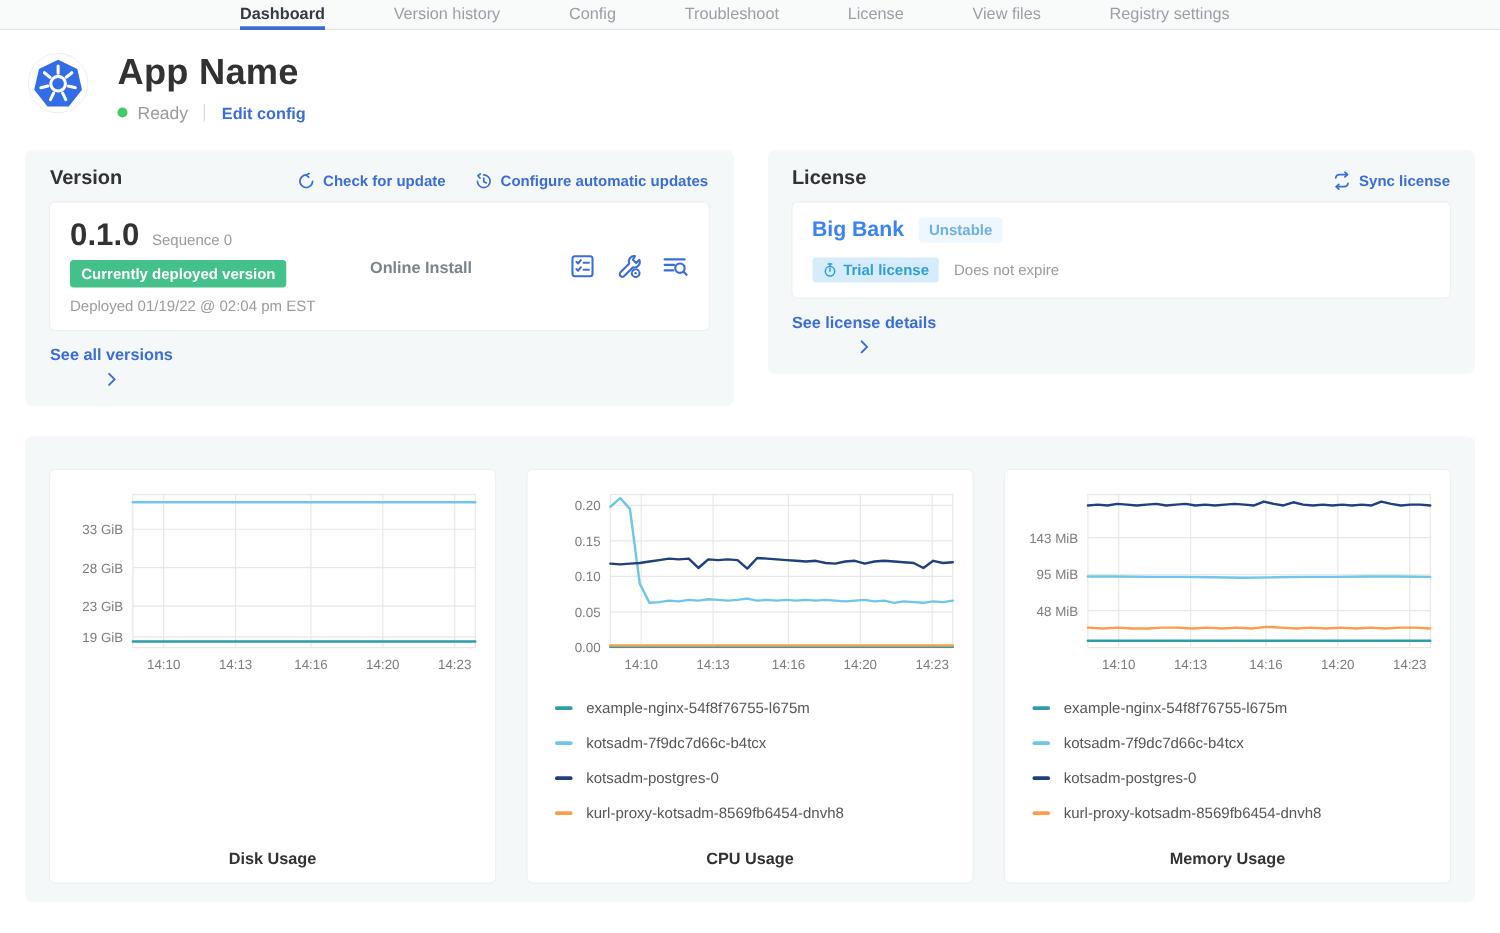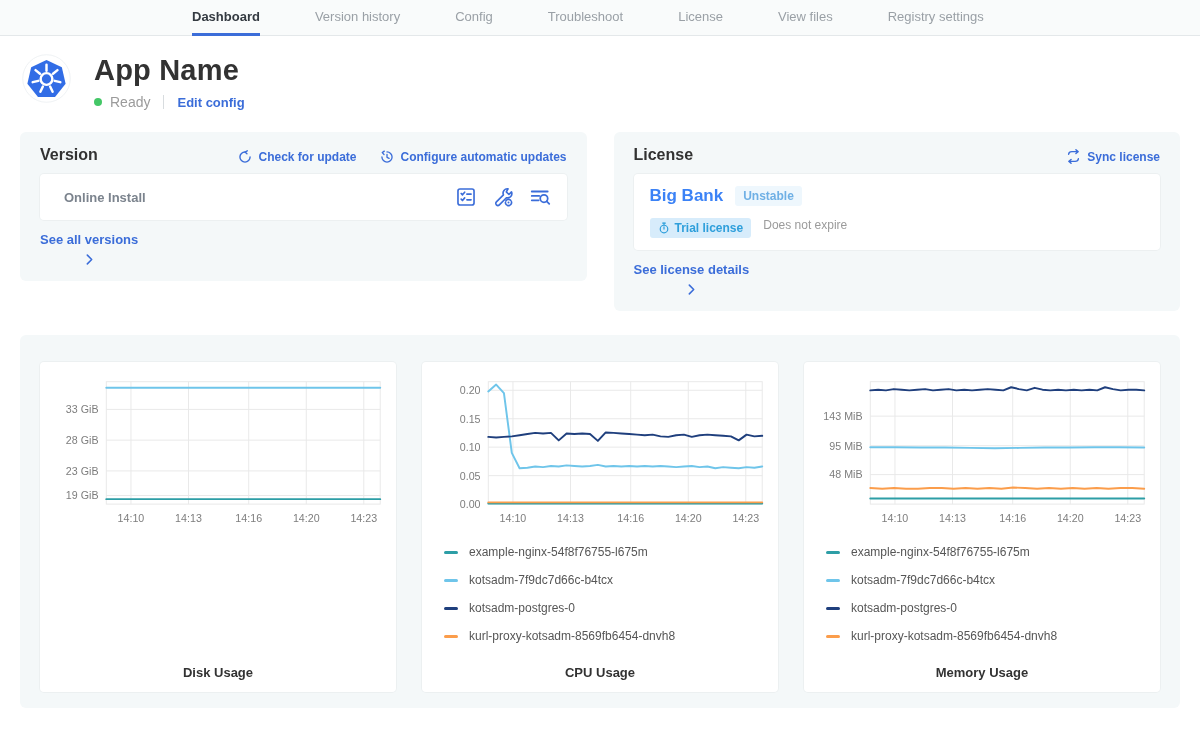--- a/index.html
+++ b/index.html
@@ -4,21 +4,21 @@
 <style>
   * { box-sizing: border-box; }
   html,body { margin:0; padding:0; }
   body {
     width:1200px; height:746px; overflow:hidden;
     background:#ffffff; color:#323232;
     font-family:"Liberation Sans", sans-serif;
   }
   
   .nav {
-    height:36px; background:#f9fbfb;
+    height:24px; background:#f9fbfb;
     border-bottom:1px solid #e4e8ea;
     display:flex; padding-left:192px;
   }
   .tab {
     font-size:13px; color:#9aa0a6; margin-right:55px;
     display:flex; align-items:center; cursor:pointer;
     border-bottom:3px solid transparent; margin-bottom:-1px; white-space:nowrap;
   }
   .tab.active { color:#343a41; font-weight:bold; border-bottom-color:#3b6dd9; }
   
@@ -47,21 +47,21 @@
   .vseq { font-size:12px; color:#9b9b9b; }
   .deploy-badge { display:inline-block; margin-top:6px; background:#44c18a; color:#fff; font-size:12px; font-weight:bold; padding:4px 9px; border-radius:3px; }
   .deployed-at { margin-top:8px; font-size:12px; color:#9b9b9b; }
   .install-type { flex:1; font-size:13px; font-weight:bold; color:#7b838d; padding-left:8px; }
   .vicons { display:flex; gap:15px; align-items:center; }
   .vicon { cursor:pointer; display:flex; }
   .see-link { margin-top:12px; display:inline-flex; align-items:center; gap:7px; font-size:13px; font-weight:bold; color:#3b6dd9; cursor:pointer;flex-direction:column; }
   .lic-row1 { display:flex; align-items:center; gap:12px; }
   .lic-name { font-size:17px; font-weight:bold; color:#3b82f6; }
   .chan-badge { background:#eef7fd; color:#6fb0e5; font-size:12px; font-weight:bold; padding:3px 8px; border-radius:3px; }
-  .lic-row2 { display:flex; gap:12px; margin-top:12px; }
+  .lic-row2 { display:flex; align-items:center; gap:12px; margin-top:12px; }
   .trial-badge { background:#d7ecfb; color:#2f9fdb; font-size:12px; font-weight:bold; padding:3px 8px; border-radius:3px; display:inline-flex; align-items:center; gap:5px; }
   .expiry { font-size:12px; color:#9b9b9b; }
   
   .monitoring { margin-top:24px; }
   .charts-row { display:flex; gap:26px; margin-top:13px; }
   .chart-card { flex:1; background:#fff; border-radius:4px; padding:10px 8px 10px; display:flex; flex-direction:column; box-shadow:0 0 0 1px rgba(0,0,0,.03); }
   .chart-svg { width:100%; height:auto; display:block; }
   .legend { list-style:none; margin:10px 0 0 14px; padding:0; }
   .legend li { display:flex; align-items:center; margin-bottom:14px; }
   .dash { width:14px; height:3px; border-radius:2px; margin-right:11px; flex:none; }
@@ -128,20 +128,28 @@
             <svg viewBox="0 0 16 16" width="14" height="14" fill="none" stroke="#3b6dd9" stroke-width="1.5" stroke-linecap="round" stroke-linejoin="round">
               <path d="M2.2 8 A5.8 5.8 0 1 0 8 2.2"></path>
               <path d="M4.9 1.3 L2.6 3 L4.6 5.1"></path>
               <polyline points="8,5 8,8.4 10.4,9.6"></polyline>
             </svg>
             <span>Configure automatic updates</span>
           </span>
         </div>
       </div>
       <div class="inner-card version-inner">
+        <div class="vleft">
+          <div class="vrow">
+            <span class="vnum">0.1.0</span>
+            <span class="vseq">Sequence 0</span>
+          </div>
+          <span class="deploy-badge">Currently deployed version</span>
+          <div class="deployed-at">Deployed 01/19/22 @ 02:04 pm EST</div>
+        </div>
         <div class="install-type">Online Install</div>
         <div class="vicons">
           <span class="vicon">
             <svg viewBox="0 0 20 20" width="22" height="22" fill="none" stroke="#3b6dd9" stroke-width="1.5" stroke-linecap="round" stroke-linejoin="round">
               <rect x="2.7" y="2.7" width="14.6" height="14.6" rx="1.8"></rect>
               <path d="M5.6 6.8 l1.2 1.2 2-2.4"></path>
               <line x1="10.8" y1="7.4" x2="14.6" y2="7.4"></line>
               <path d="M5.6 12 l1.2 1.2 2-2.4"></path>
               <line x1="10.8" y1="12.6" x2="14.6" y2="12.6"></line>
             </svg>

